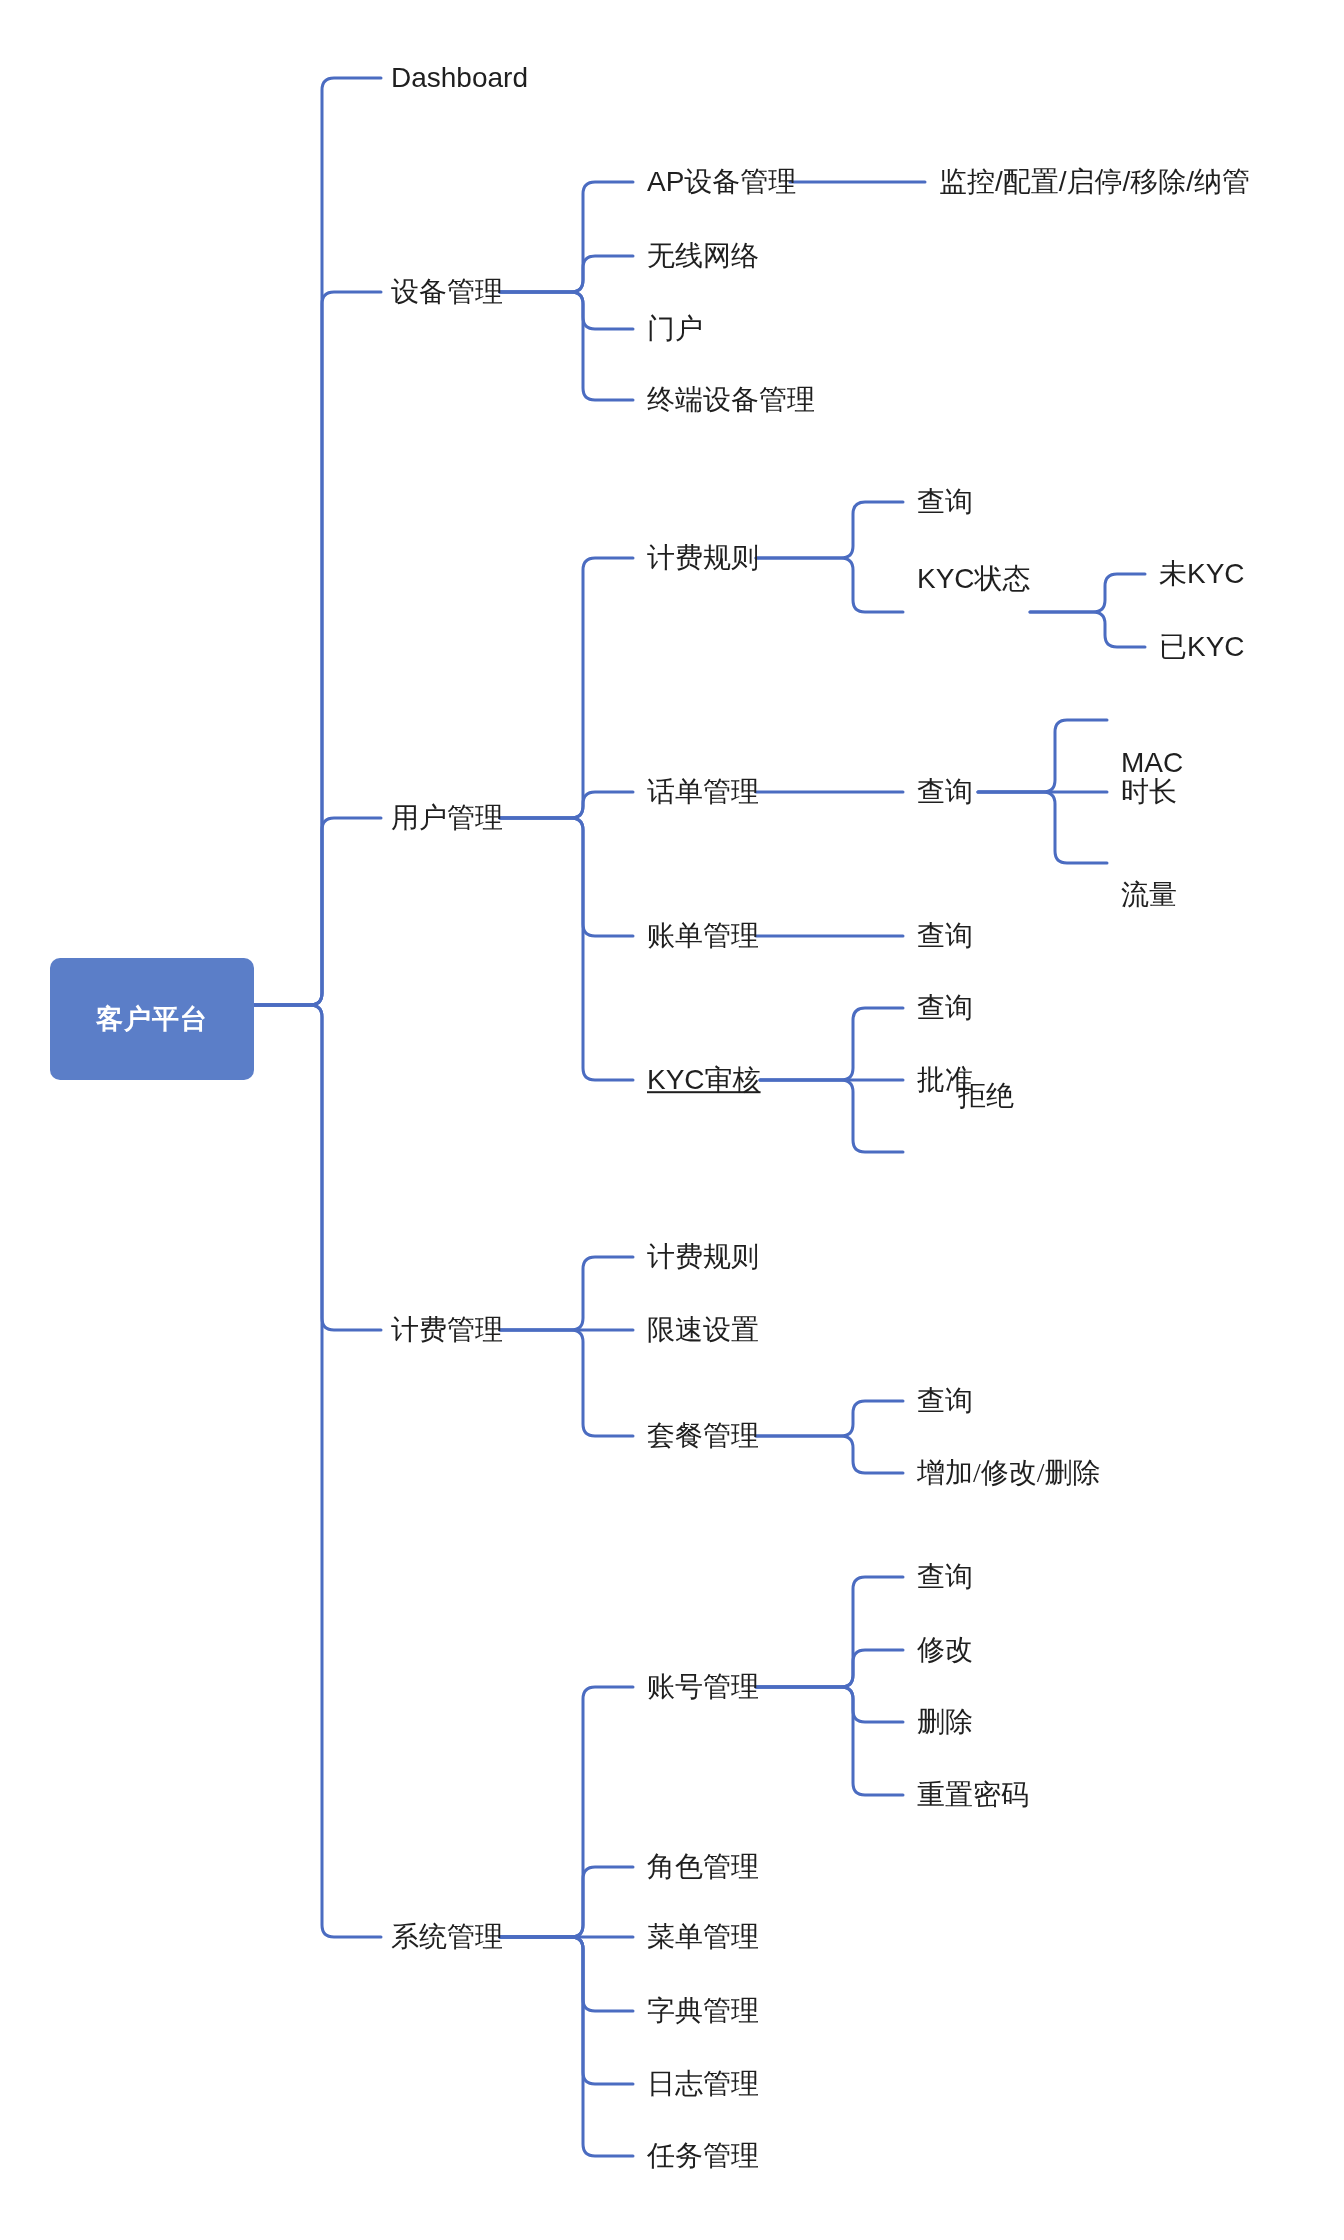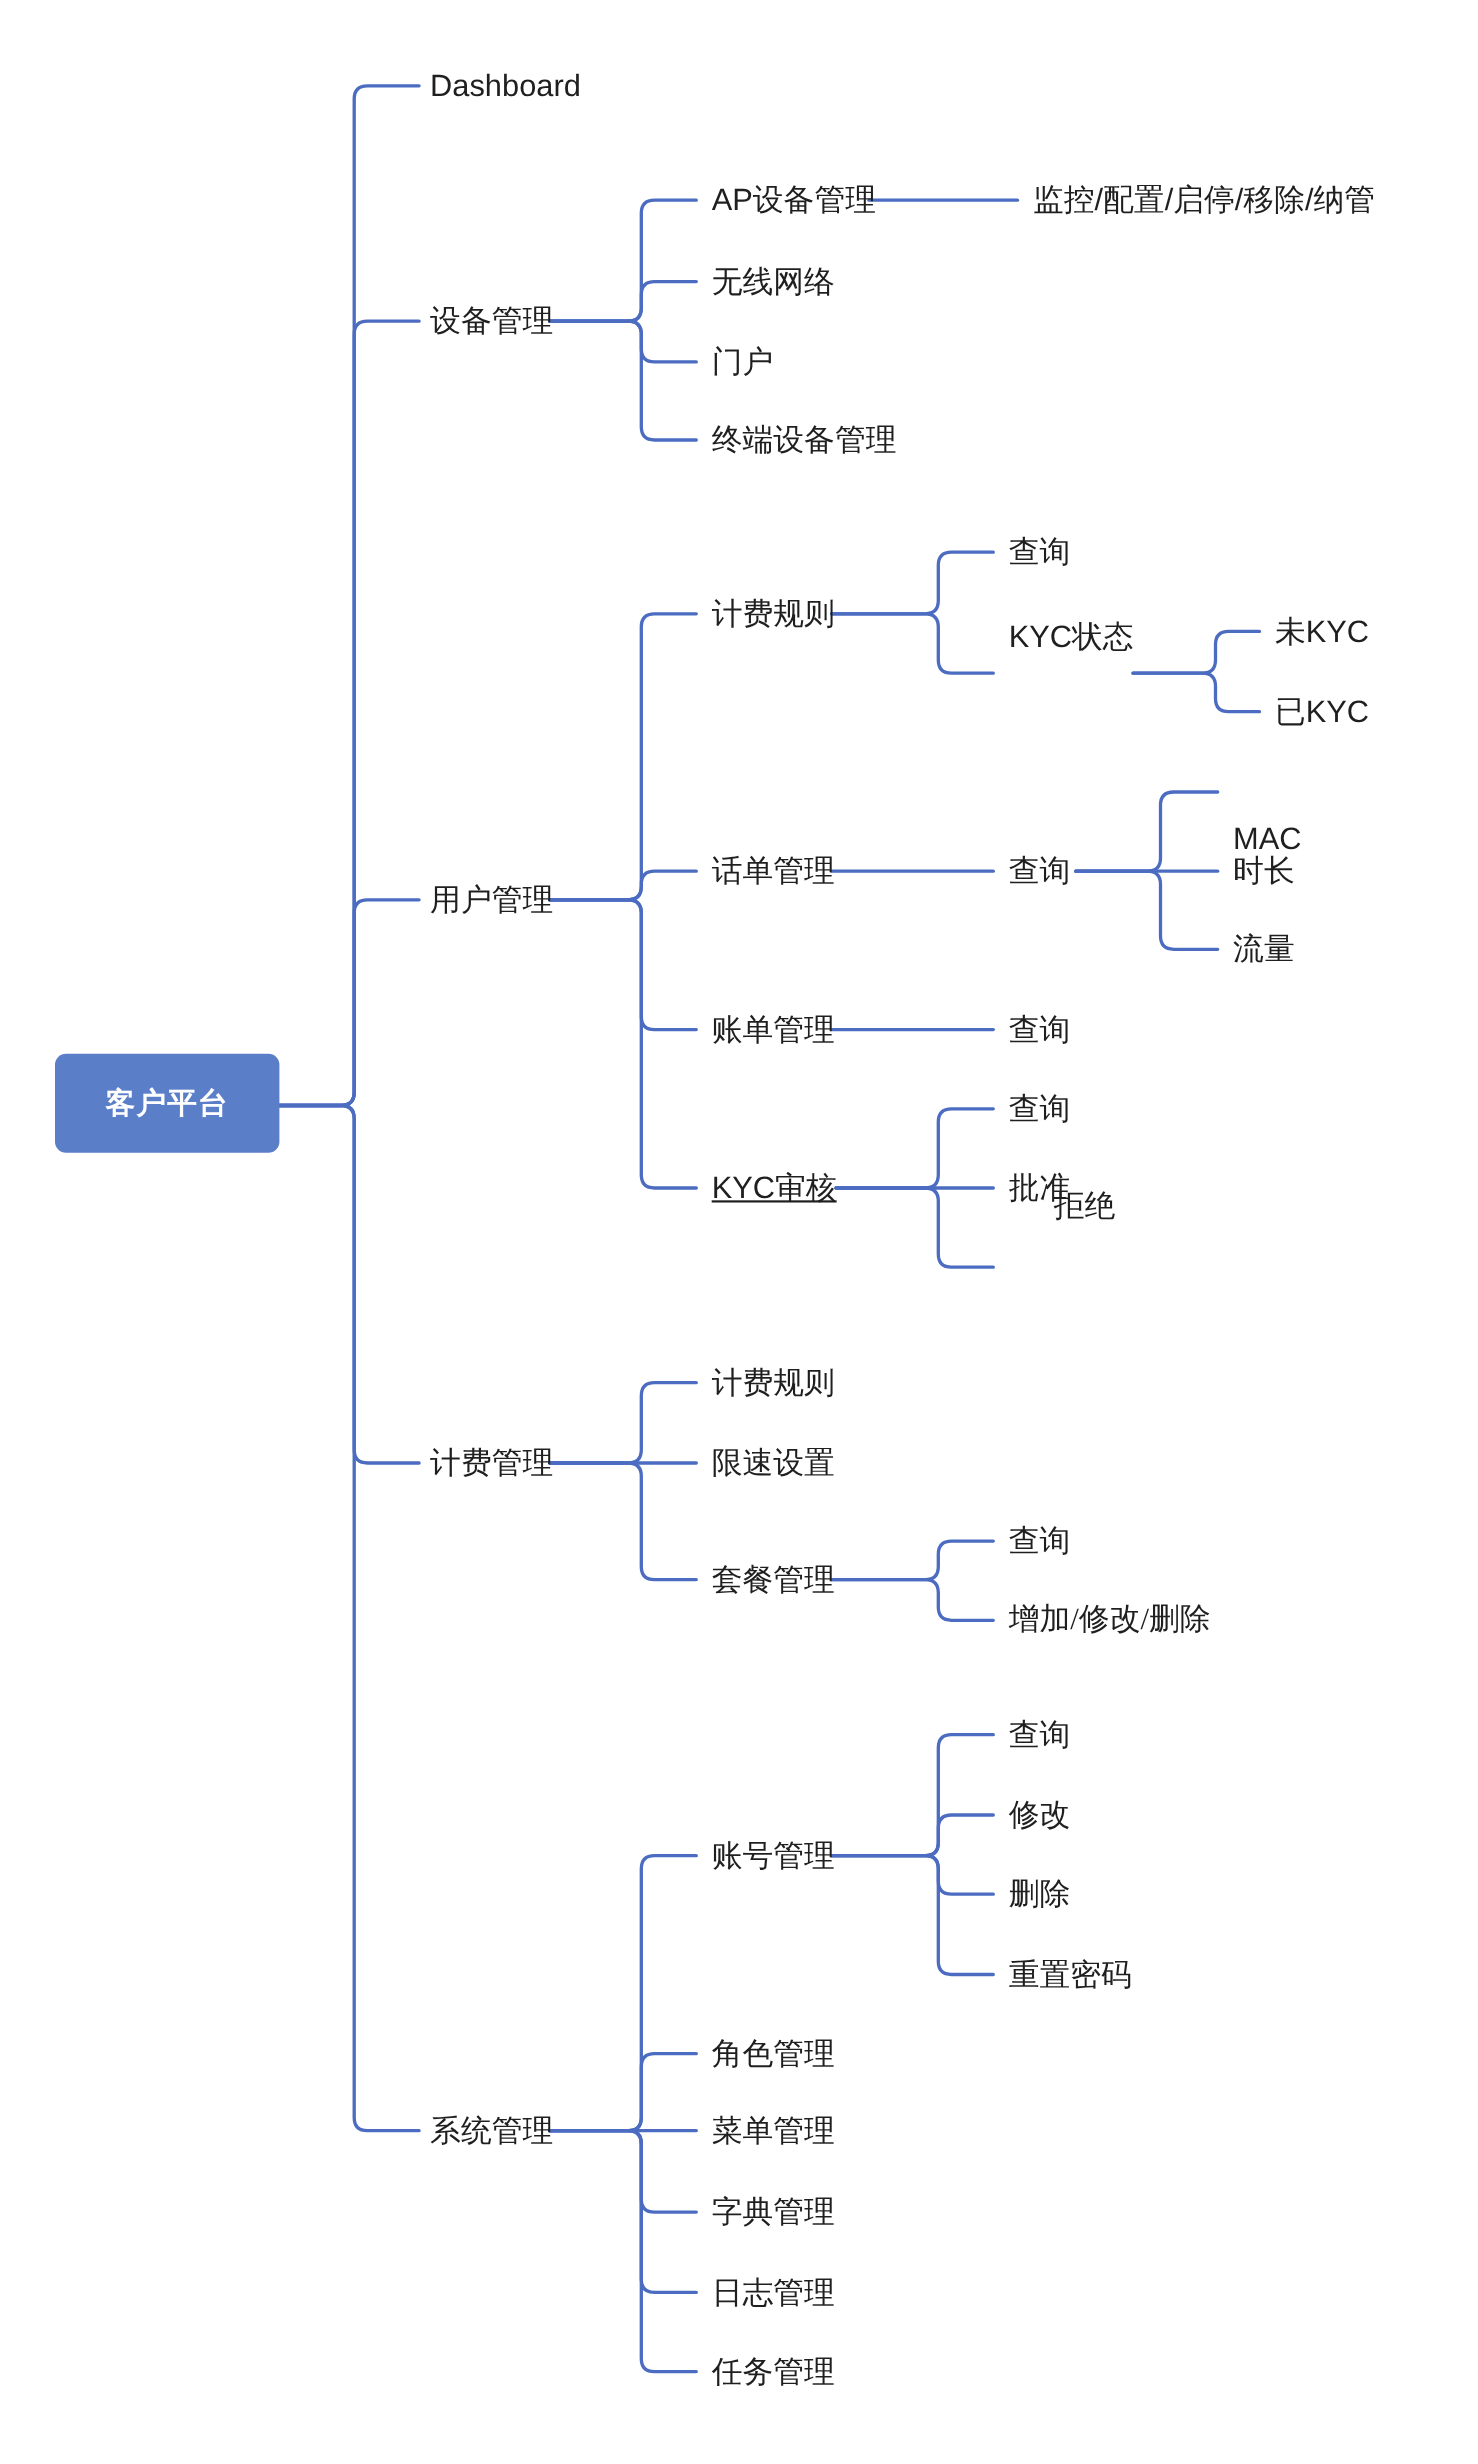--- a/index.html
+++ b/index.html
@@ -37,21 +37,21 @@
     font-size:28px;
     color:var(--text);
     white-space:nowrap;
     line-height:1.2;
   }
   .root-node{
     position:absolute;
     left:50px;
     top:958px;
     width:204px;
-    height:90px;
+    height:122px;
     background:var(--root-fill);
     border-radius:10px;
     display:flex;
     align-items:center;
     justify-content:center;
     color:var(--root-text);
     font-size:27px;
     font-weight:bold;
     letter-spacing:1px;
   }
@@ -140,21 +140,21 @@
   <div class="node" style="left:647px;top:558px;">计费规则</div>
   <div class="node" style="left:917px;top:502px;">查询</div>
   <div class="node" style="left:917px;top:579px;">KYC状态</div>
   <div class="node" style="left:1159px;top:574px;">未KYC</div>
   <div class="node" style="left:1159px;top:647px;">已KYC</div>
 
   <div class="node" style="left:647px;top:792px;">话单管理</div>
   <div class="node" style="left:917px;top:792px;">查询</div>
   <div class="node" style="left:1121px;top:720px;margin-top:43px;">MAC</div>
   <div class="node" style="left:1121px;top:792px;">时长</div>
-  <div class="node" style="left:1121px;top:863px;">流量</div>
+  <div class="node" style="left:1121px;top:895px;">流量</div>
 
   <div class="node" style="left:647px;top:936px;">账单管理</div>
   <div class="node" style="left:917px;top:936px;">查询</div>
 
   <div class="node" style="left:647px;top:1080px;text-decoration:underline;">KYC审核</div>
   <div class="node" style="left:917px;top:1008px;">查询</div>
   <div class="node" style="left:917px;top:1080px;">批准</div>
   <div class="node" style="left:917px;top:1096px;margin-left:41px;">拒绝</div>
 
   <div class="node" style="left:647px;top:1257px;">计费规则</div>

